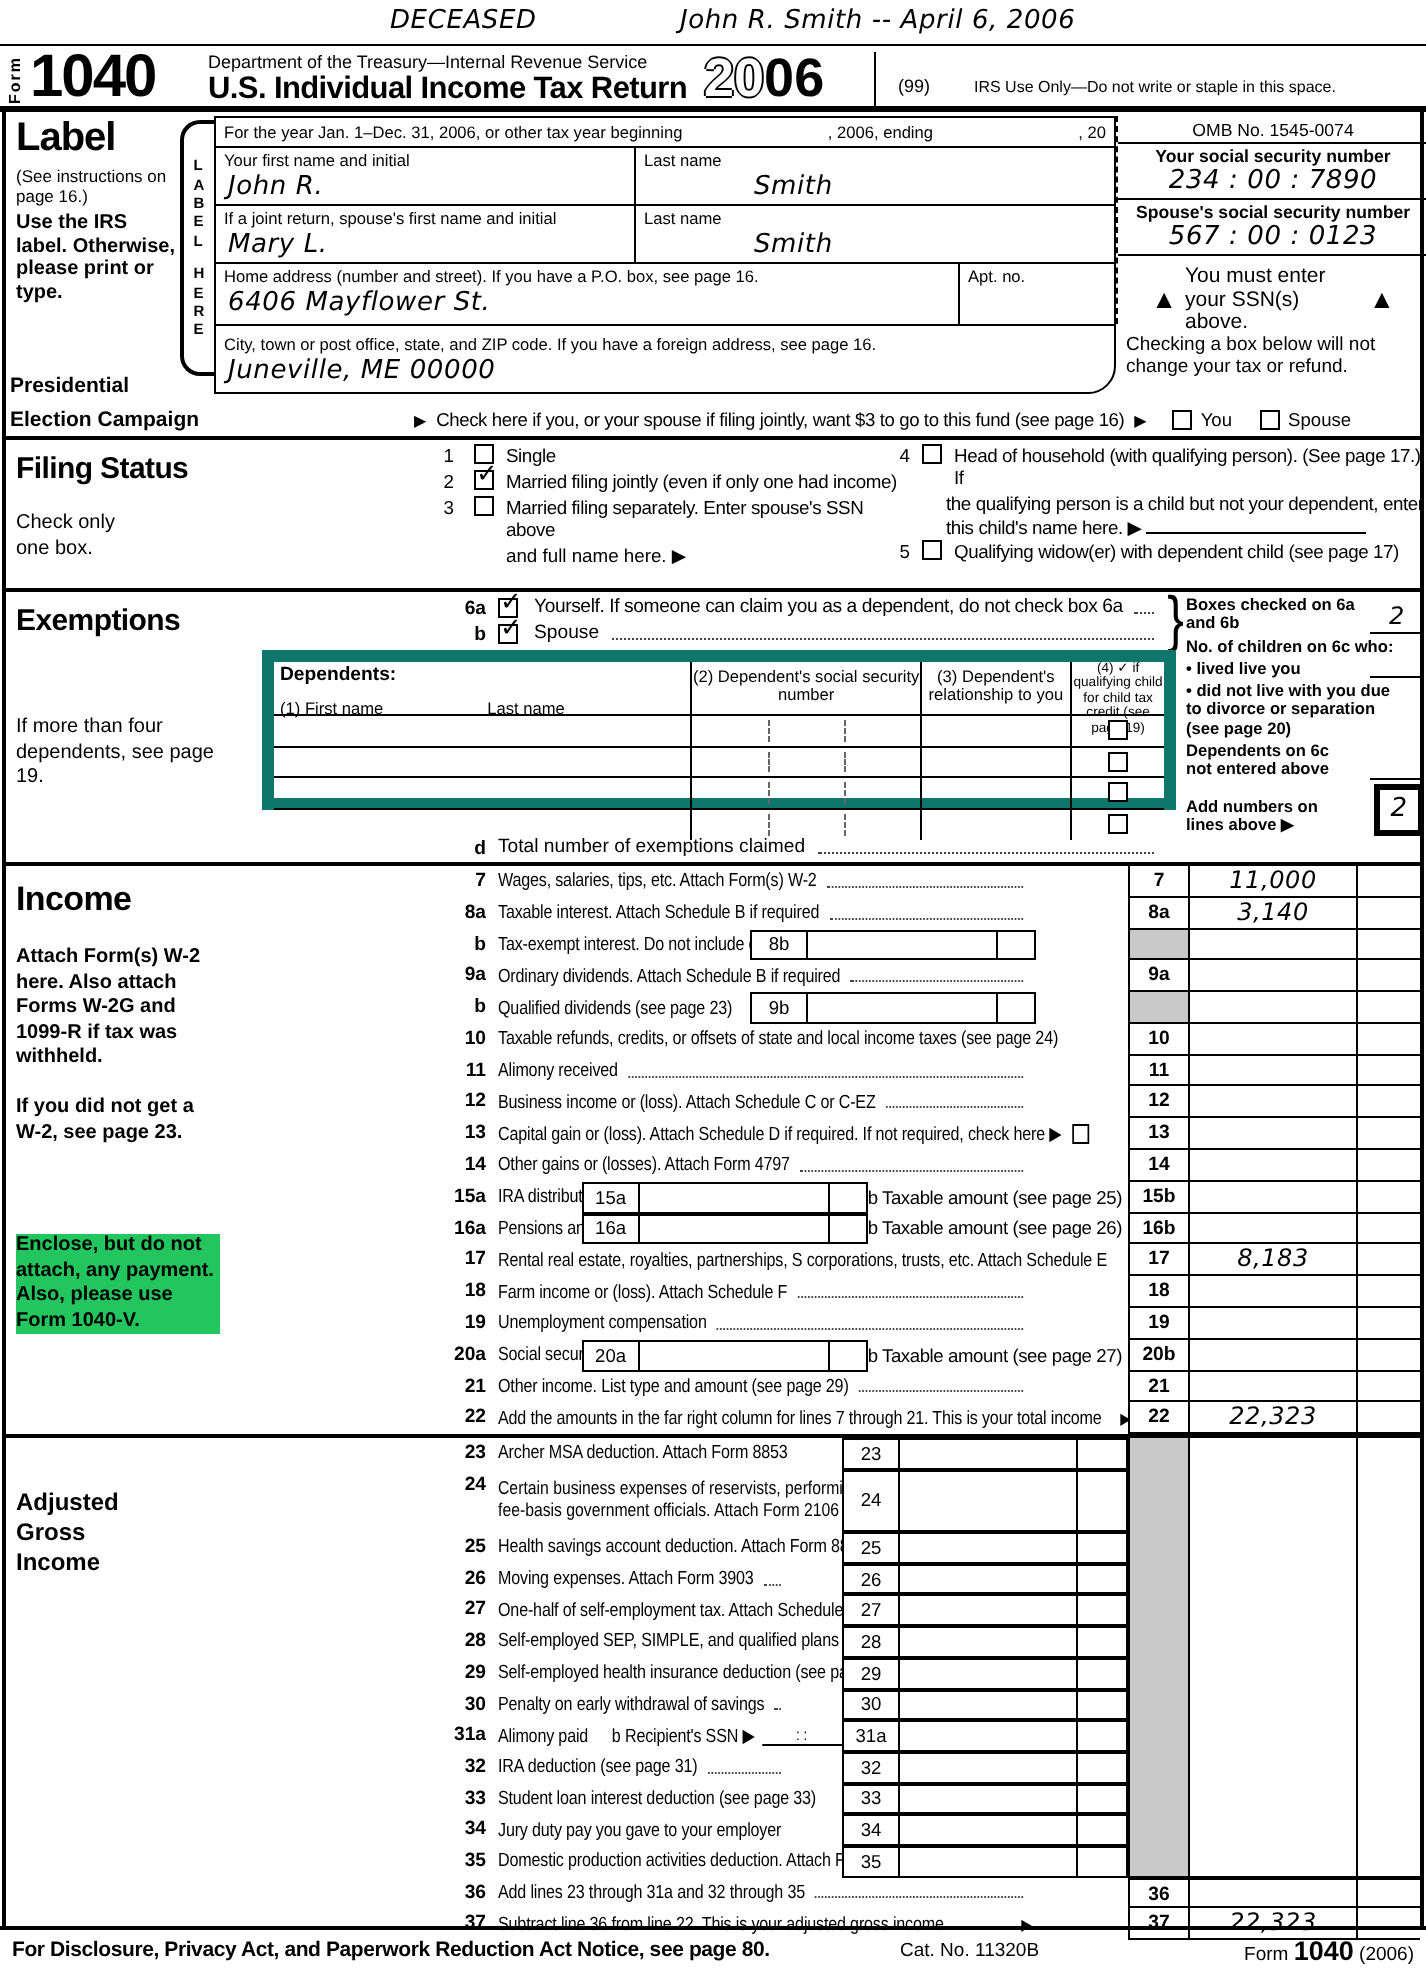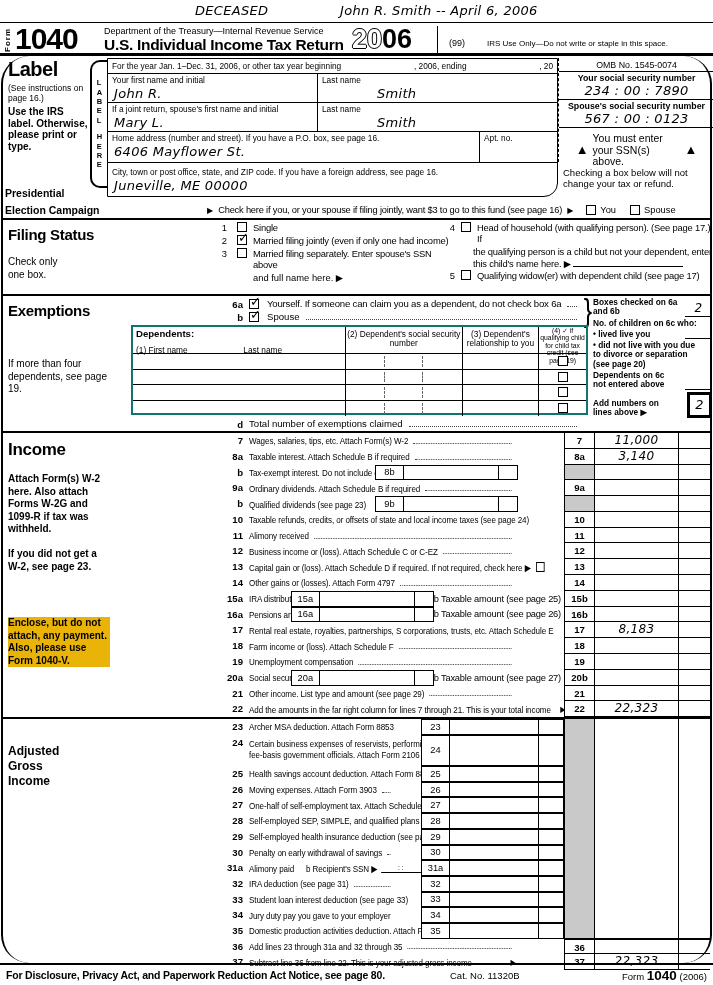--- a/index.html
+++ b/index.html
@@ -31,21 +31,21 @@
   .dept .d1 { font-size:9px; }
   .dept .d2 { font-size:15.5px; font-weight:bold; letter-spacing:-.3px; }
   .year { position:absolute; left:352px; top:1px; font-size:27px; font-weight:bold; }
   .year .outline { color:#fff; text-shadow:-1px 0 #000,1px 0 #000,0 -1px #000,0 1px #000; }
   .hdr-div { position:absolute; left:437px; top:3px; height:27px; border-left:1.5px solid #000; }
   .code99 { position:absolute; left:449px; top:15px; font-size:9px; }
   .irsuse { position:absolute; left:487px; top:16px; font-size:8px; }
 
   
   .sheet { position:absolute; top:56px; left:1px; width:711px; height:907px;
-           border-left:2px solid #000; border-right:2px solid #000;border-radius:28px; }
+           border-left:2px solid #000; border-right:2px solid #000; }
   .sec { position:relative; width:100%; border-bottom:2px solid #000; }
 
   
   .sec-label { height:147px; border-bottom:none; }
   .cap-label { position:absolute; left:5px; top:2px; width:82px; }
   .cap-label .t { font-size:20px; font-weight:bold; letter-spacing:-.5px; }
   .cap-label .s { font-size:8.5px; line-height:1.2; margin-top:2px; }
   .cap-label .u { font-size:10px; font-weight:bold; line-height:1.15; margin-top:3px; }
   .cap-pres { position:absolute; left:2px; top:131px; font-size:10.5px; font-weight:bold; }
   .labelhere { position:absolute; left:87px; top:4px; width:17px; height:128px;
@@ -107,22 +107,22 @@
   .sec-exem { height:137px; }
   .cap-exem { position:absolute; left:5px; top:6px; font-size:15px; font-weight:bold; letter-spacing:-.3px; }
   .cap-exem-note { position:absolute; left:5px; top:62px; width:112px; font-size:10px; line-height:1.25; }
   .exrow { position:absolute; left:0; display:flex; align-items:center; font-size:9.6px; }
   .exrow .lnum { width:246px; text-align:right; padding-right:6px; font-weight:bold; flex:0 0 auto; }
   .exrow .cb { margin-right:8px; }
   .ex6a { top:1px; right:128px; }
   .ex6b { top:14px; right:128px; }
   .ex6d { top:121px; right:128px; }
   .brace { position:absolute; right:118px; top:0; font-size:25px; transform:scaleY(1.25); font-weight:100; }
-  .deptable { position:absolute; left:128px; top:29px; width:457px; height:90px;
-              border:2px solid #0f766e; font-size:8.3px; }
+  .deptable { position:absolute; left:128px; top:29px; width:457px; height:80px;
+              border:6px solid #0f766e; font-size:8.3px; }
   .dt-hdr { display:flex; height:27px; border-bottom:1px solid #000; }
   .dt-row { display:flex; height:15.5px; border-bottom:1px solid #000; }
   .dt-row:last-child { border-bottom:none; }
   .dc1 { width:213px; padding:1px 3px; }
   .dc2 { width:117px; border-left:1px solid #000; text-align:center; position:relative; }
   .dc3 { width:77px;  border-left:1px solid #000; text-align:center; }
   .dc4 { width:48px;  border-left:1px solid #000; text-align:center; font-size:6.8px; line-height:1.1; }
   .dc1 .dephdr { font-weight:bold; font-size:9.6px; }
   .dc1 .cols { display:flex; justify-content:space-between; margin-top:6px; padding-right:60px; }
   .dc2 .h, .dc3 .h { padding-top:3px; line-height:1.1; }
@@ -721,21 +721,21 @@
               </div>
             </div>
             <div class="rnum">22</div>
             <div class="ramt"><span class="hand">22,323</span></div>
             <div class="rcents"></div>
           </div>
         </div>
       <div class="cap-income" style="background:#fff">Income</div>
       <div class="note-side n1" style="background:#fff">Attach Form(s) W-2 here. Also attach Forms W-2G and 1099-R if tax was withheld.</div>
       <div class="note-side n2" style="background:#fff">If you did not get a W-2, see page 23.</div>
-      <div class="note-side n3" style="background:#eab308">Enclose, but do not attach, any payment. Also, please use Form 1040-V.</div>
+      <div class="note-side n3" style="background:#22c55e">Enclose, but do not attach, any payment. Also, please use Form 1040-V.</div>
     </div>
 
     <div class="sec sec-agi">
       <div class="rows" id="agi-rows">
           <div class="irow arow">
             <div class="lnum">23</div>
             <div class="lblarea">
               <div class="cond">
                 <div class="inner">
                   <span class="lbltext">Archer MSA deduction. Attach Form 8853</span>

